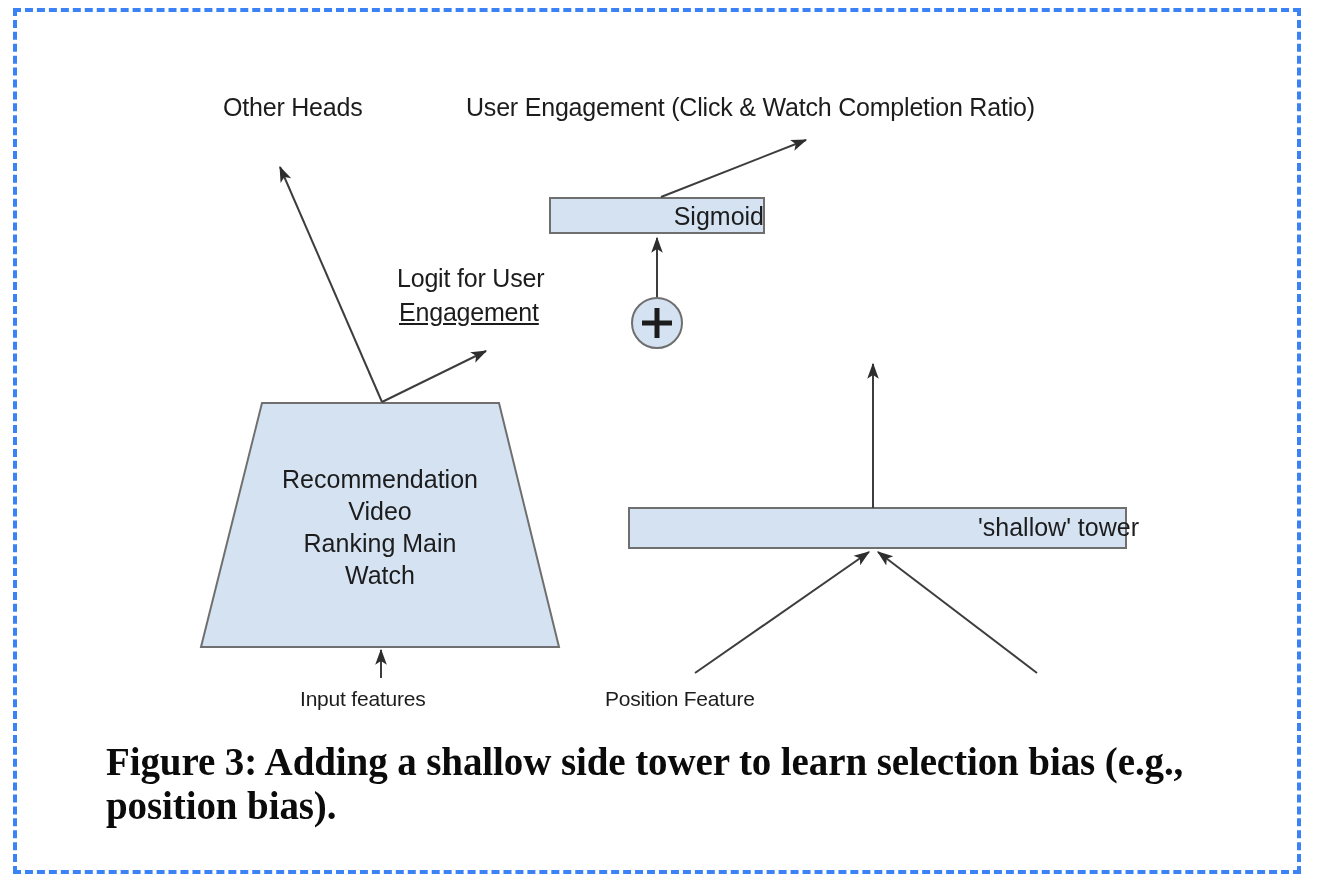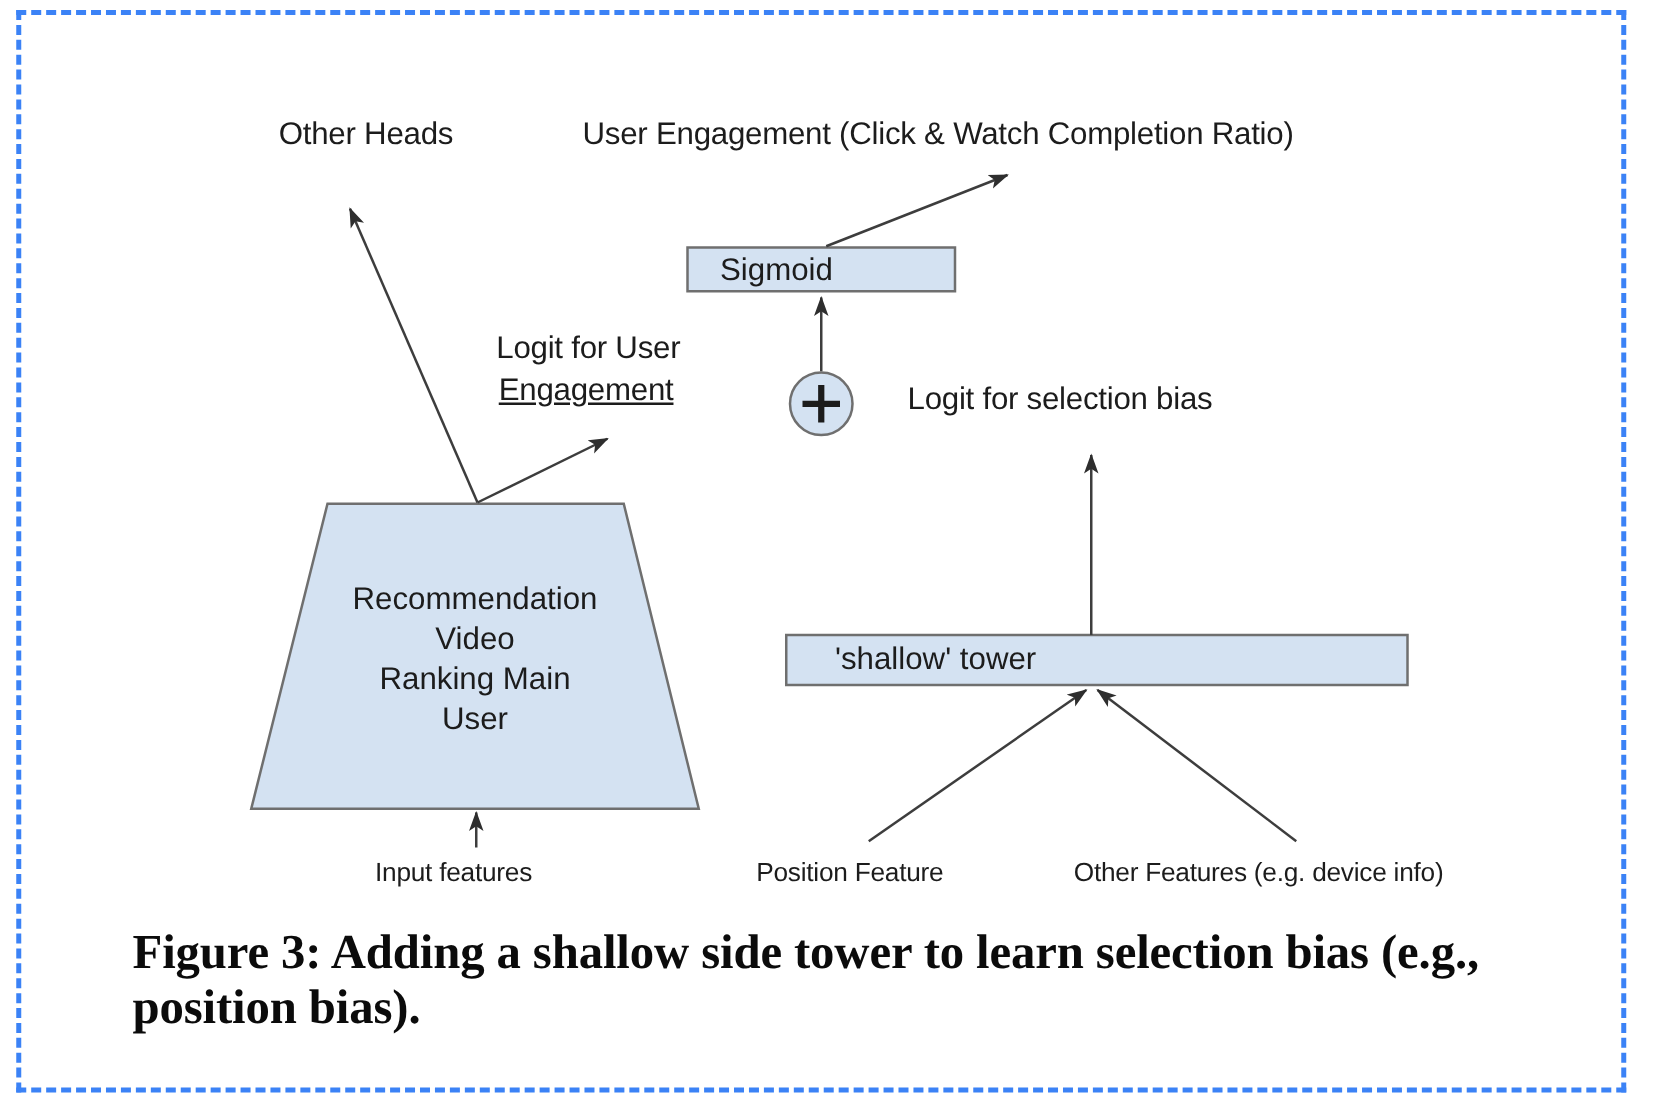--- a/index.html
+++ b/index.html
@@ -54,23 +54,22 @@
   }
   .small-label {
     font-size: 21px;
     line-height: 25px;
   }
   .box-label {
     position: absolute;
     font-family: "Liberation Sans", sans-serif;
     font-size: 25px;
     color: #1c1c1c;
-    text-align: left;
+    text-align: right;
     white-space: nowrap;
-    margin-left: 26px;
   }
   .node-text {
     position: absolute;
     font-family: "Liberation Sans", sans-serif;
     font-size: 25px;
     line-height: 32px;
     color: #1c1c1c;
     text-align: center;
   }
   #caption {
@@ -130,35 +129,33 @@
     </svg>
 
     <div class="diagram-label" style="left:207px; top:92px;">Other Heads</div>
 
     <div class="diagram-label" style="left:450px; top:92px;">User Engagement (Click &amp; Watch Completion Ratio)</div>
 
     <div class="diagram-label" style="left:381px; top:263px;">Logit for User</div>
 
     <div class="diagram-label" style="left:383px; top:297px;text-decoration:underline;">Engagement</div>
 
-    <div class="diagram-label" style="left:710px; top:304px;">Logit for selection bias</div>
 
     <div class="box-label" style="left:534px; top:202px; width:214px;">Sigmoid</div>
 
     <div class="box-label" style="left:613px; top:513px; width:497px;padding-left:13px;">'shallow' tower</div>
 
     <div class="node-text" style="left:219px; top:463px; width:290px;">
       <div>Recommendation</div>
       <div>Video</div>
       <div>Ranking Main</div>
-      <div>User</div>
+      <div>Watch</div>
     </div>
 
     <div class="diagram-label small-label" style="left:284px; top:686px;">Input features</div>
 
     <div class="diagram-label small-label" style="left:589px; top:686px;">Position Feature</div>
 
-    <div class="diagram-label small-label" style="left:843px; top:686px;">Other Features (e.g. device info)</div>
 
     <div id="caption">Figure 3: Adding a shallow side tower to learn selection bias (e.g., position bias).</div>
 
   </div>
 </div>
 
 </body></html>

